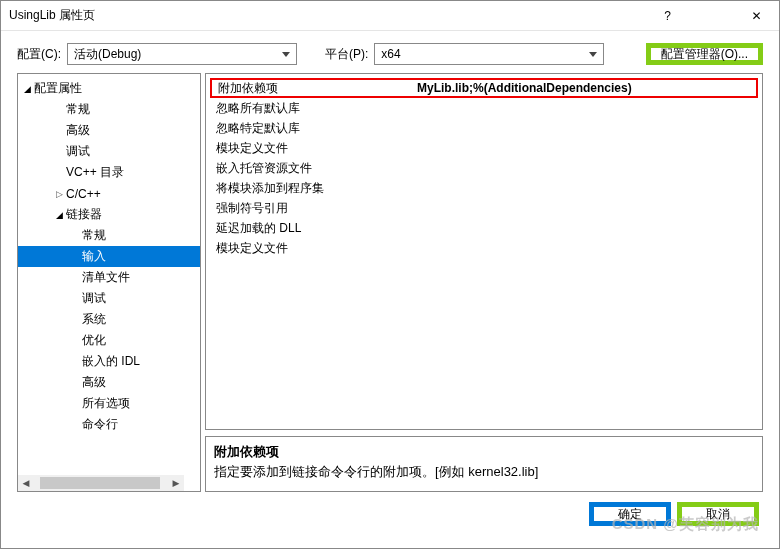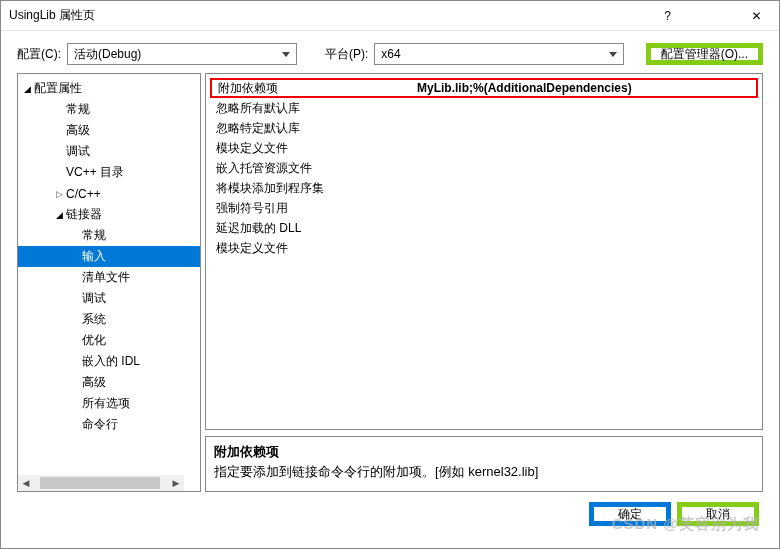--- a/index.html
+++ b/index.html
@@ -5,21 +5,21 @@
     * { box-sizing: border-box; margin: 0; padding: 0; font-family: "Microsoft YaHei", "Segoe UI", sans-serif; font-size: 12px; }
     body { background: #fff; width: 780px; height: 549px; border: 1px solid #888; display: flex; flex-direction: column; }
     .titlebar { height: 30px; display: flex; align-items: center; padding: 0 0 0 8px; border-bottom: 1px solid #e5e5e5; gap: 44px; }
     .title { flex: 1; font-size: 12px; }
     .titlebtn { width: 45px; height: 30px; display: flex; align-items: center; justify-content: center; font-size: 14px; }
     .configbar { padding: 12px 16px 8px 16px; display: flex; align-items: center; gap: 6px; }
     .label { font-size: 12px; }
     .select { border: 1px solid #888; height: 22px; padding: 2px 22px 2px 6px; font-size: 12px; position: relative; background: #fff; display: flex; align-items: center; text-align: center; }
     .select::after { content: ""; position: absolute; right: 6px; top: 8px; border-left: 4px solid transparent; border-right: 4px solid transparent; border-top: 5px solid #444; }
     .sel-config { width: 230px; }
-    .sel-platform { width: 250px; }
+    .sel-platform { width: 230px; }
     .btn { border: 5px solid #84cc16; height: 22px; padding: 2px 10px; background: #fff; font-size: 12px; display: flex; align-items: center; }
     .body { flex: 1; display: flex; padding: 0 16px 10px 16px; gap: 4px; overflow: hidden; }
     .tree-pane { width: 184px; border: 1px solid #888; overflow-y: auto; overflow-x: hidden; background: #fff; padding-top: 4px; position: relative; }
     .tree-item { height: 21px; display: flex; align-items: center; padding-left: 6px; font-size: 13px; white-space: nowrap; cursor: default; }
     .tree-item.sel { background: #0078d7; color: #fff; }
     .arrow { width: 10px; display: inline-block; font-size: 9px; color: #555; }
     .arrow.expanded { color: #000; }
     .right-pane { flex: 1; display: flex; flex-direction: column; gap: 6px; }
     .grid-pane { flex: 1; border: 1px solid #888; padding: 4px 4px; overflow: auto; }
     .grid-row { display: flex; height: 20px; align-items: center; font-size: 13px; }

